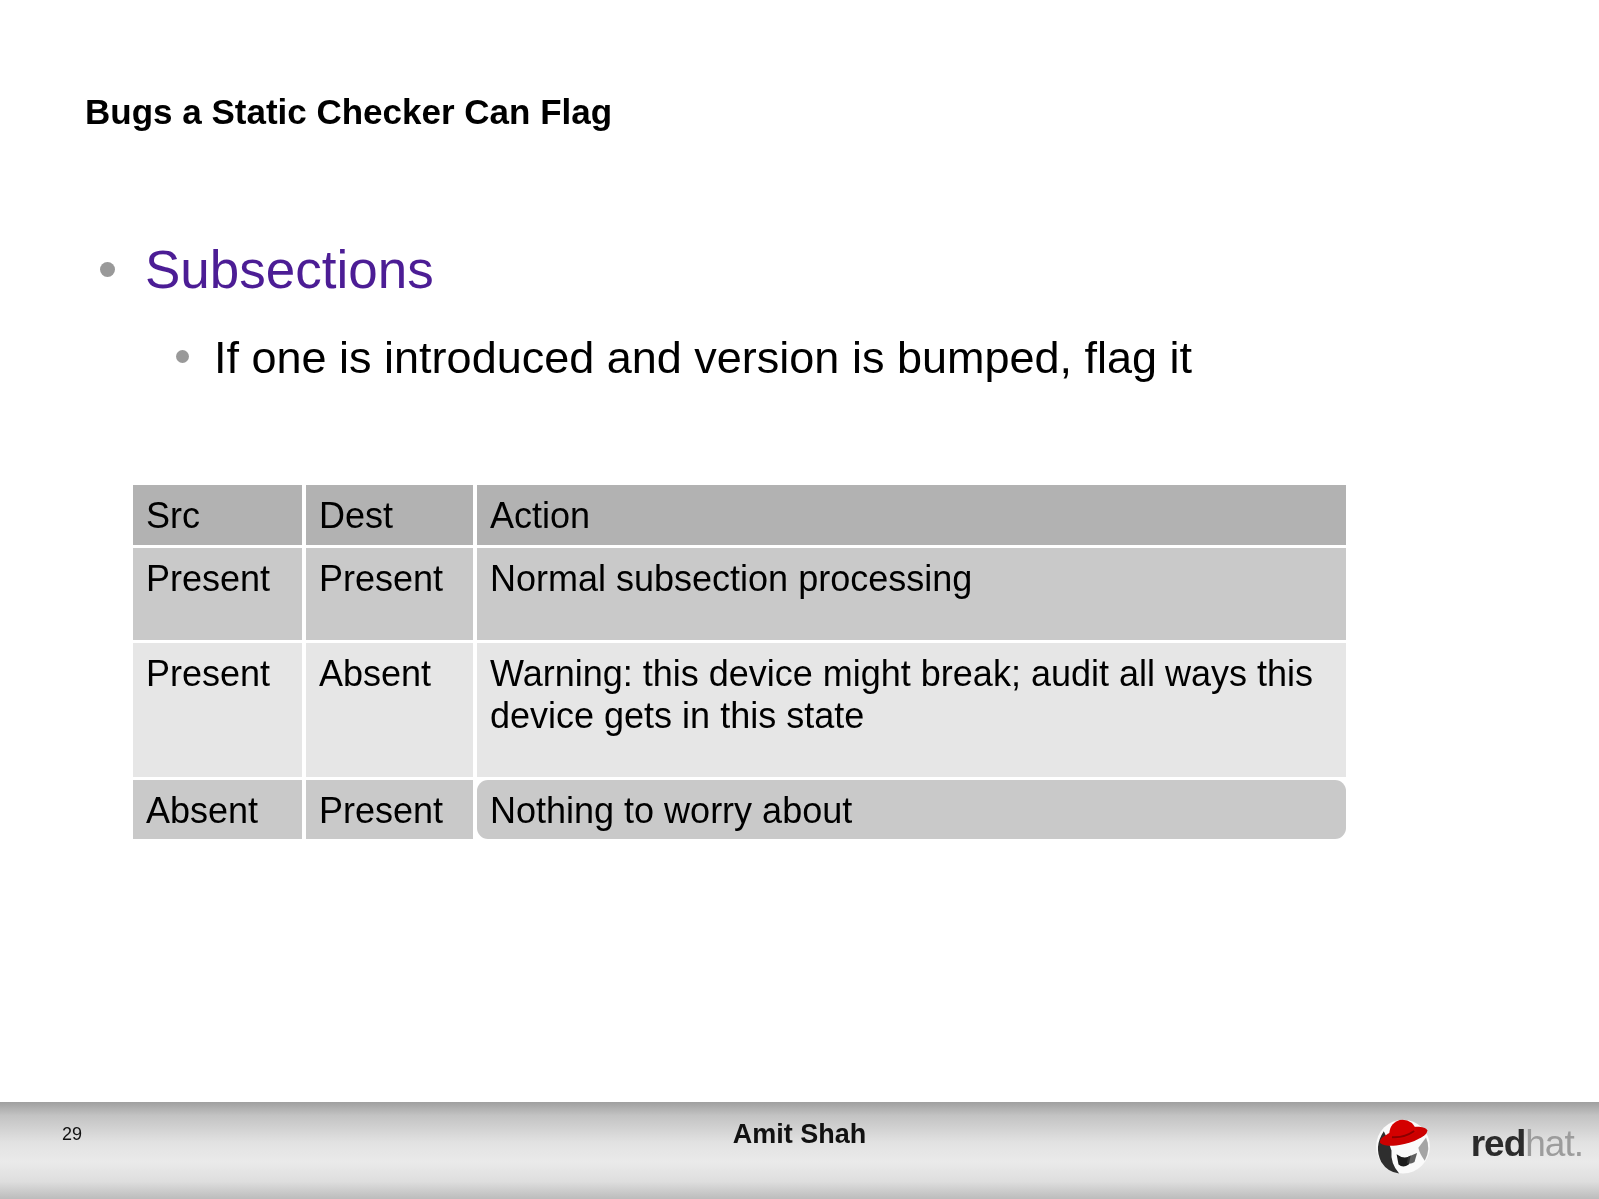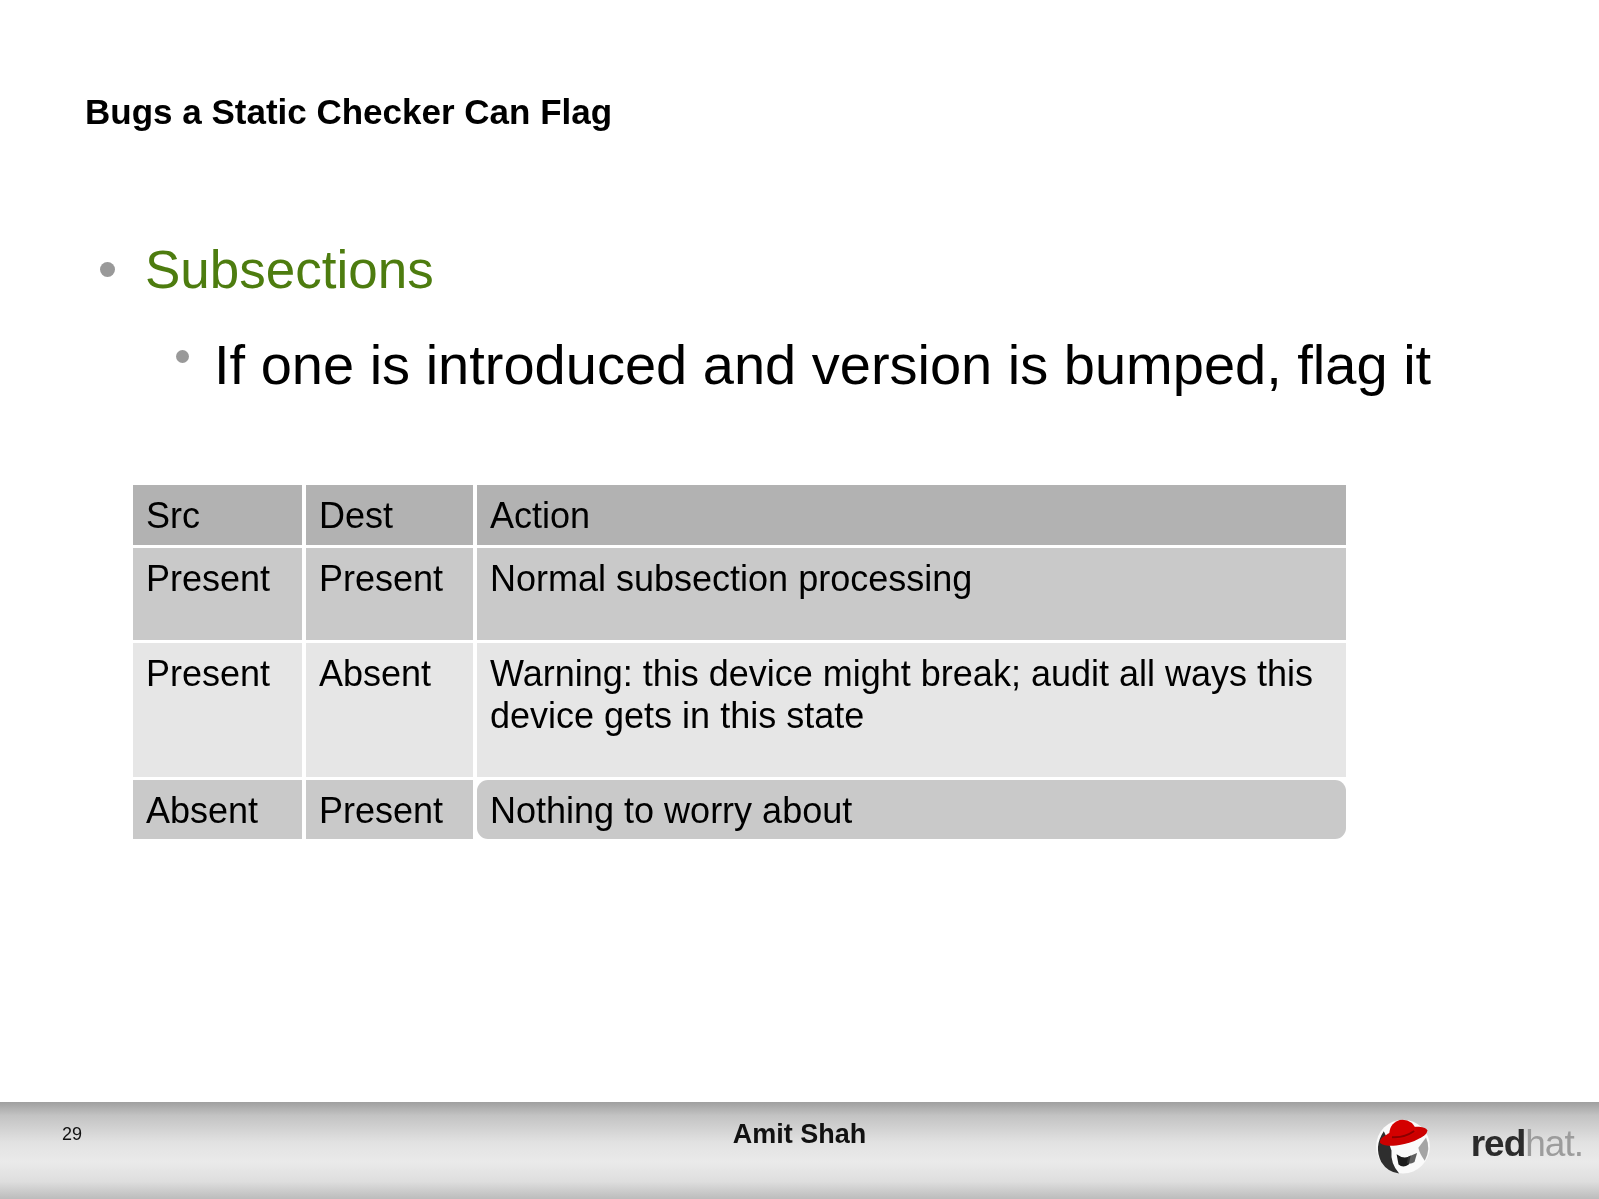--- a/index.html
+++ b/index.html
@@ -34,28 +34,28 @@
     border-radius: 50%;
     background: #999999;
   }
   .dot-l1 { left: 100px; top: 262px; width: 15px; height: 15px; }
   .dot-l2 { left: 176px; top: 350px; width: 13px; height: 13px; }
   .bullet-text-l1 {
     position: absolute;
     left: 145px;
     top: 239px;
     font-size: 53px;
-    color: #4d7c0f;
+    color: #4c1d95;
     white-space: nowrap;
   }
   .bullet-text-l2 {
     position: absolute;
     left: 214px;
     top: 332px;
-    font-size: 56px;
+    font-size: 45px;
     color: #000000;
     white-space: nowrap;
   }
 
   
   .data-table {
     position: absolute;
     left: 133px;
     top: 485px;
     width: 1213px;

